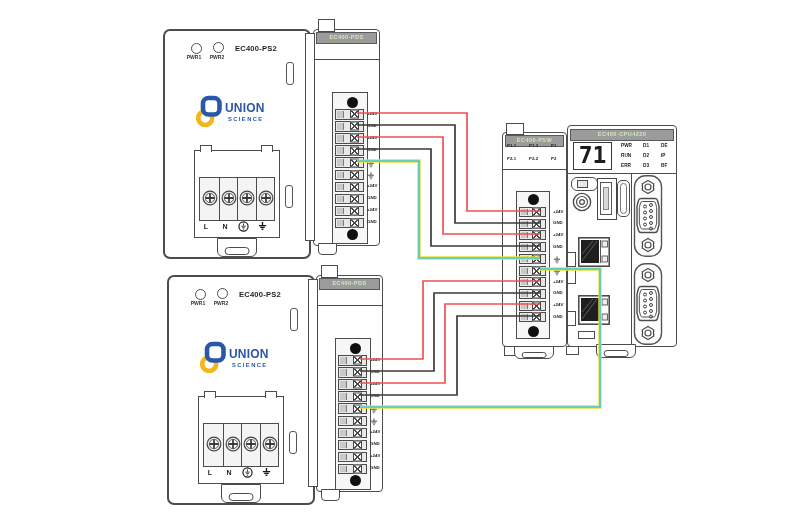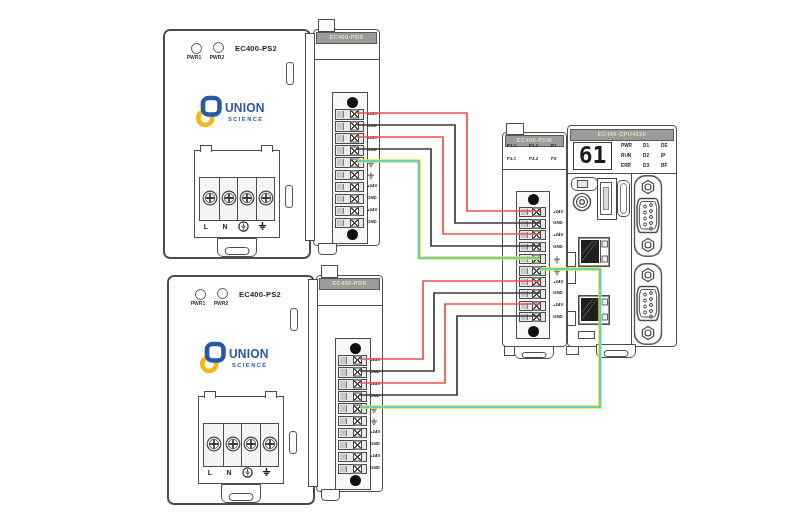--- a/index.html
+++ b/index.html
@@ -416,21 +416,21 @@
         <div class="t-label" style="left: 36px; top: 122.8px;">GND</div>
       </div>
     <div class="foot" style="left:1px;top:213px;width:10px;height:8px"></div>
     <div class="tab" style="left:11px;top:213px;width:38px;height:11px">
         <div class="slot"></div>
       </div>
   </div>
 
   <div class="module" style="left:567px;top:125px;width:108px;height:220px">
     <div class="hdr" style="top:3px">EC400-CPU4220</div>
-    <div class="display"><span>61</span></div>
+    <div class="display"><span>71</span></div>
     <div class="cpu-led" style="left:53px;top:18px">PWR</div>
     <div class="cpu-led" style="left:75px;top:18px">D1</div>
     <div class="cpu-led" style="left:93px;top:18px">DE</div>
     <div class="cpu-led" style="left:53px;top:28px">RUN</div>
     <div class="cpu-led" style="left:75px;top:28px">D2</div>
     <div class="cpu-led" style="left:93px;top:28px">IP</div>
     <div class="cpu-led" style="left:53px;top:38px">ERR</div>
     <div class="cpu-led" style="left:75px;top:38px">D3</div>
     <div class="cpu-led" style="left:93px;top:38px">BF</div>
     <div class="divider" style="top:47px"></div>

